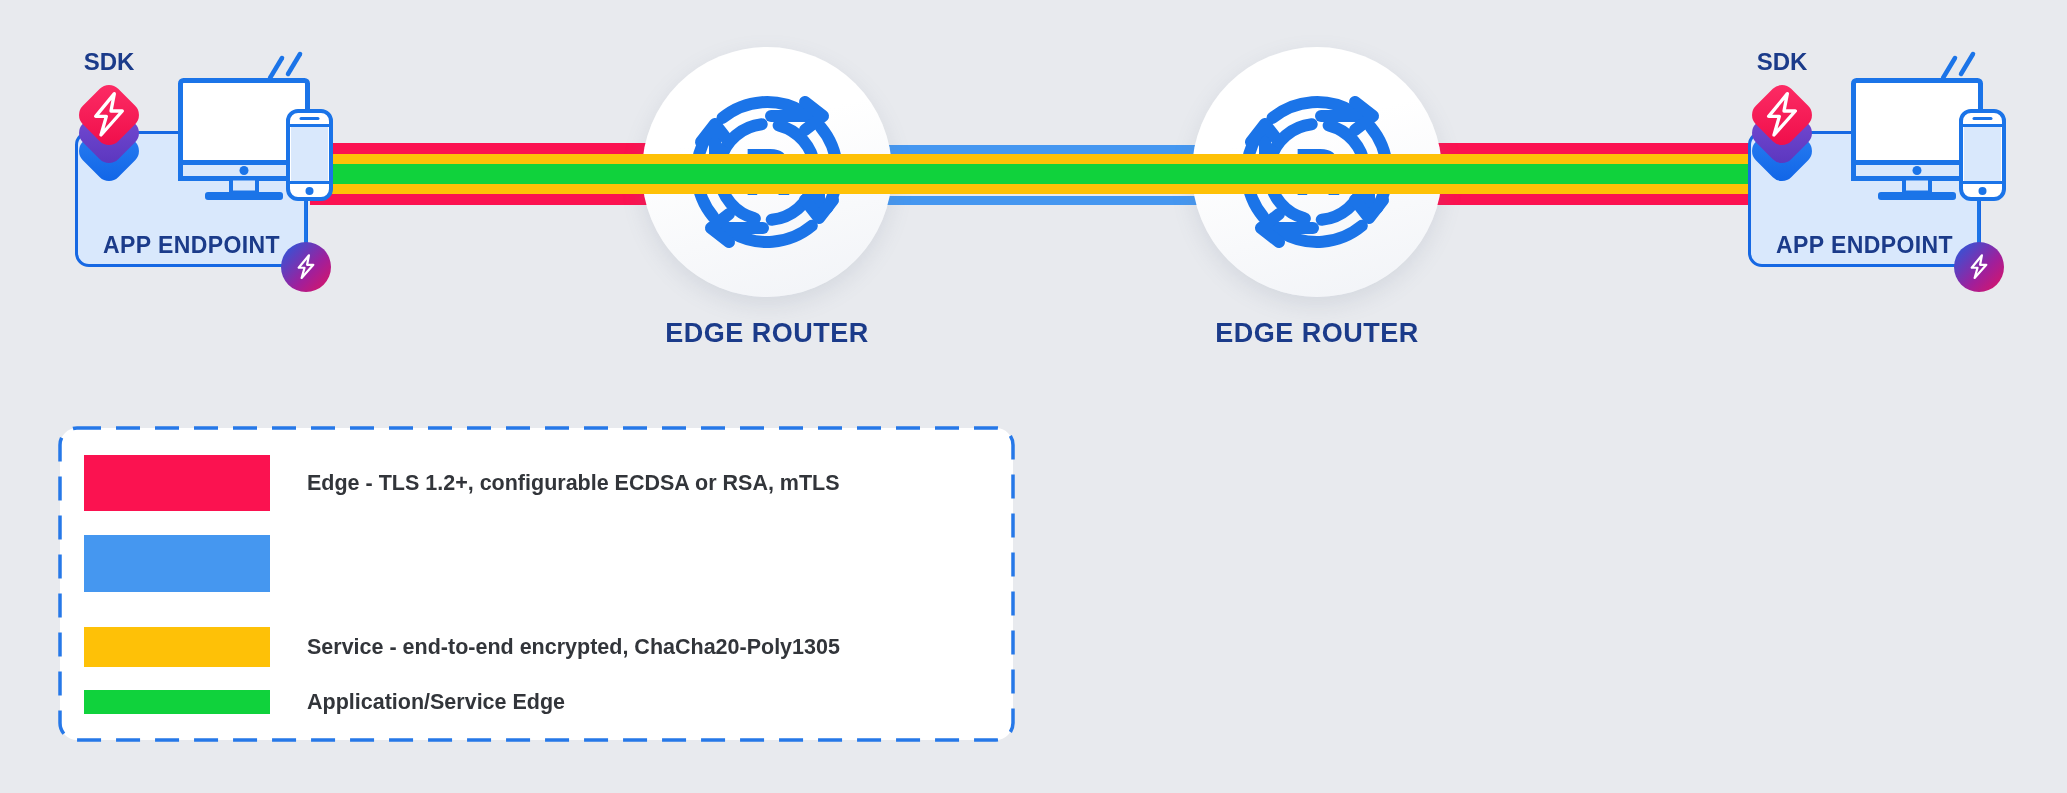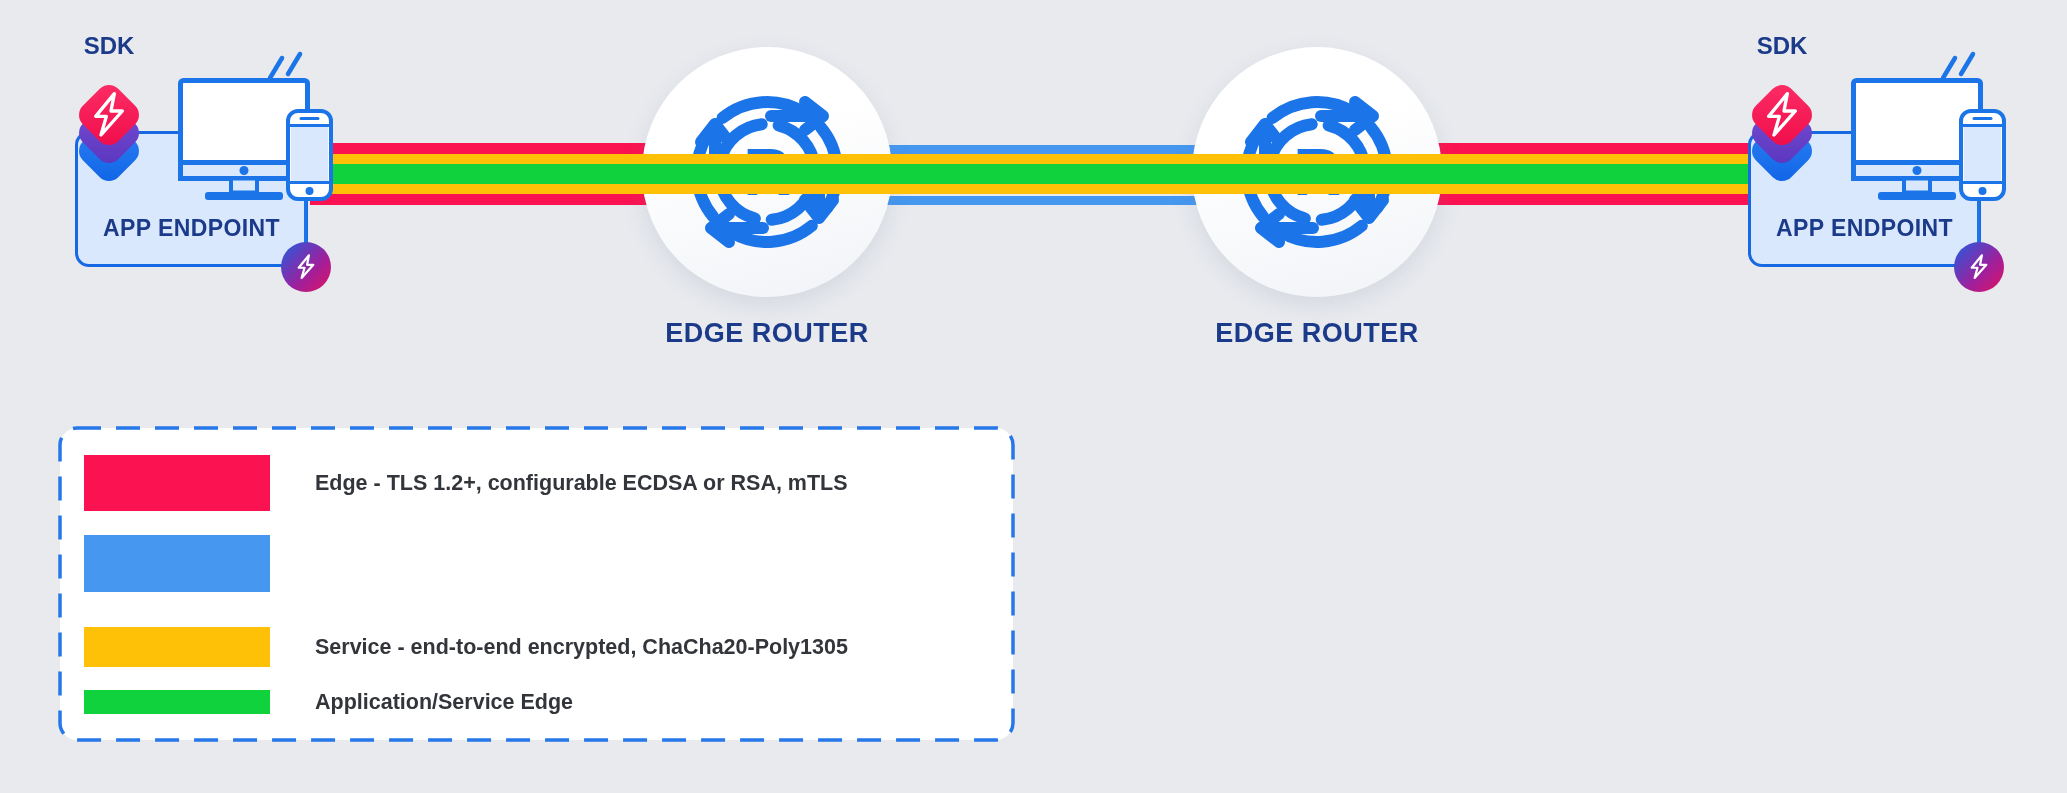--- a/index.html
+++ b/index.html
@@ -42,25 +42,25 @@
   .router-label.right{left:1192px;}
   
   .ep-group{position:absolute;top:30px;width:310px;height:285px;z-index:5;}
   .ep-group.left{left:40px;}
   .ep-group.right{left:1713px;}
   .ep-box{
     position:absolute;left:35px;top:101px;width:233px;height:136px;box-sizing:border-box;
     background:#d9e8fc;border:3px solid #1668e3;border-radius:14px;
   }
   .ep-label{
-    position:absolute;left:35px;top:185px;width:233px;text-align:center;
+    position:absolute;left:35px;top:202px;width:233px;text-align:center;
     font-size:23px;font-weight:700;color:#1b3b8a;letter-spacing:0.4px;
   }
   .sdk-label{
-    position:absolute;left:29px;top:2px;width:80px;text-align:center;
+    position:absolute;left:29px;top:18px;width:80px;text-align:center;
     font-size:24px;font-weight:700;color:#1b3b8a;
   }
   .monitor{position:absolute;left:138px;top:48px;}
   .shine{position:absolute;left:222px;top:20px;}
   .phone{position:absolute;left:246px;top:79px;}
   .sdk-stack{position:absolute;left:33px;top:60px;width:72px;height:108px;}
   .layer{
     position:absolute;left:11px;width:50px;height:50px;border-radius:13px;
     transform:rotate(45deg);
   }
@@ -70,21 +70,21 @@
   .stack-bolt{position:absolute;left:16px;top:1px;}
   .ep-connector{position:absolute;left:264px;top:168px;width:3px;height:52px;background:#1b74e8;}
   .ep-badge{
     position:absolute;left:241px;top:212px;width:50px;height:50px;border-radius:50%;
     background:linear-gradient(135deg,#3553d6 10%,#a01f9b 60%,#e01360 100%);
     display:flex;align-items:center;justify-content:center;
   }
   
   .legend{position:absolute;left:58px;top:426px;width:957px;height:316px;z-index:6;}
   .legend-border{position:absolute;left:0;top:0;}
-  .legend-row{position:absolute;left:26px;right:12px;display:flex;align-items:center;gap:8px;}
+  .legend-row{position:absolute;left:26px;right:12px;display:flex;align-items:center;}
   .legend-row.r0{top:29px;height:56px;}
   .legend-row.r1{top:109px;height:57px;}
   .legend-row.r2{top:201px;height:40px;}
   .legend-row.r3{top:264px;height:24px;}
   .legend-swatch{width:186px;height:100%;flex:0 0 186px;}
   .legend-text{
     margin-left:37px;font-size:21.5px;font-weight:600;color:#32353a;white-space:nowrap;
   }
 </style>
 </head>

